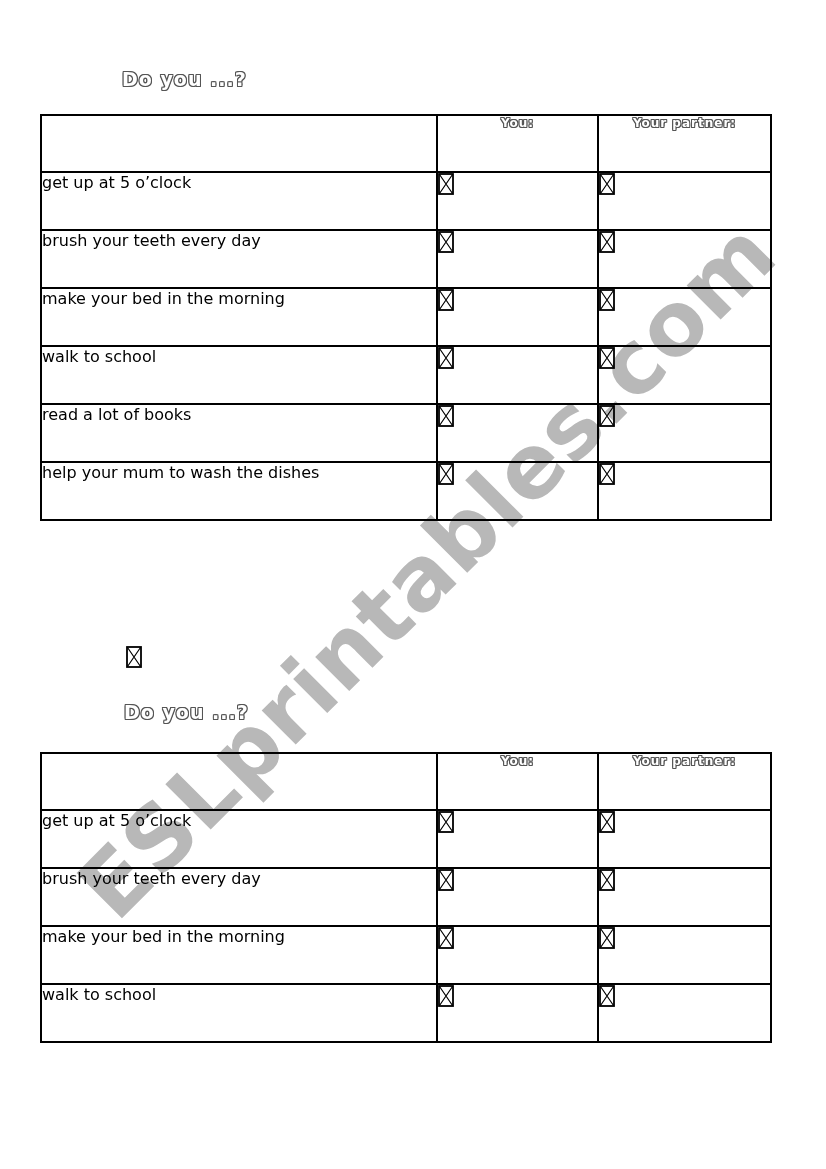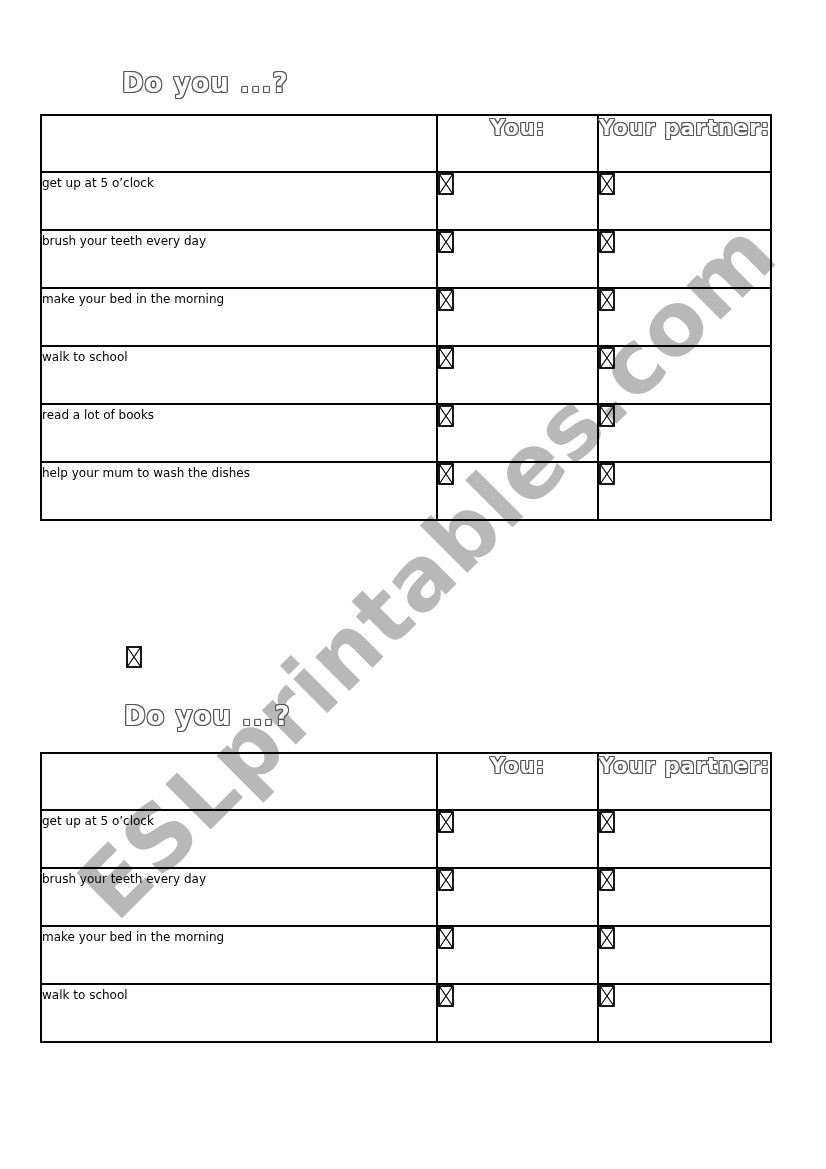--- a/index.html
+++ b/index.html
@@ -34,21 +34,21 @@
     color: #ffffff;
     font-weight: bold;
     letter-spacing: 1px;
     text-shadow:
       1px 0 0 #555, -1px 0 0 #555, 0 1px 0 #555, 0 -1px 0 #555,
       1px 1px 0 #555, -1px -1px 0 #555, 1px -1px 0 #555, -1px 1px 0 #555;
   }
 
   .sheet-title {
     position: absolute;
-    font-size: 26px;
+    font-size: 19px;
     z-index: 2;
     white-space: nowrap;
   }
   .title-1 { left: 122px; top: 68px; }
   .title-2 { left: 124px; top: 701px; }
 
   table.survey {
     position: absolute;
     left: 40px;
     border-collapse: collapse;
@@ -68,26 +68,26 @@
     background: transparent;
   }
   col.c-activity { width: 396px; }
   col.c-you      { width: 161px; }
   col.c-partner  { width: 173px; }
 
   tr.header-row { height: 57px; }
   tr.data-row   { height: 58px; }
 
   th.head-cell {
-    font-size: 21px;
+    font-size: 12px;
     text-align: center;
     padding-top: 14px;
   }
   td.label-cell {
-    font-size: 12px;
+    font-size: 16px;
     font-weight: 500;
     color: #000000;
     padding: 13px 6px 0 10px;
     line-height: 20px;
     white-space: nowrap;
     border-radius: 19px;
   }
   td.check-cell { padding: 12px 0 0 11px; }
 
   .checkbox-glyph { display: inline-block; }

